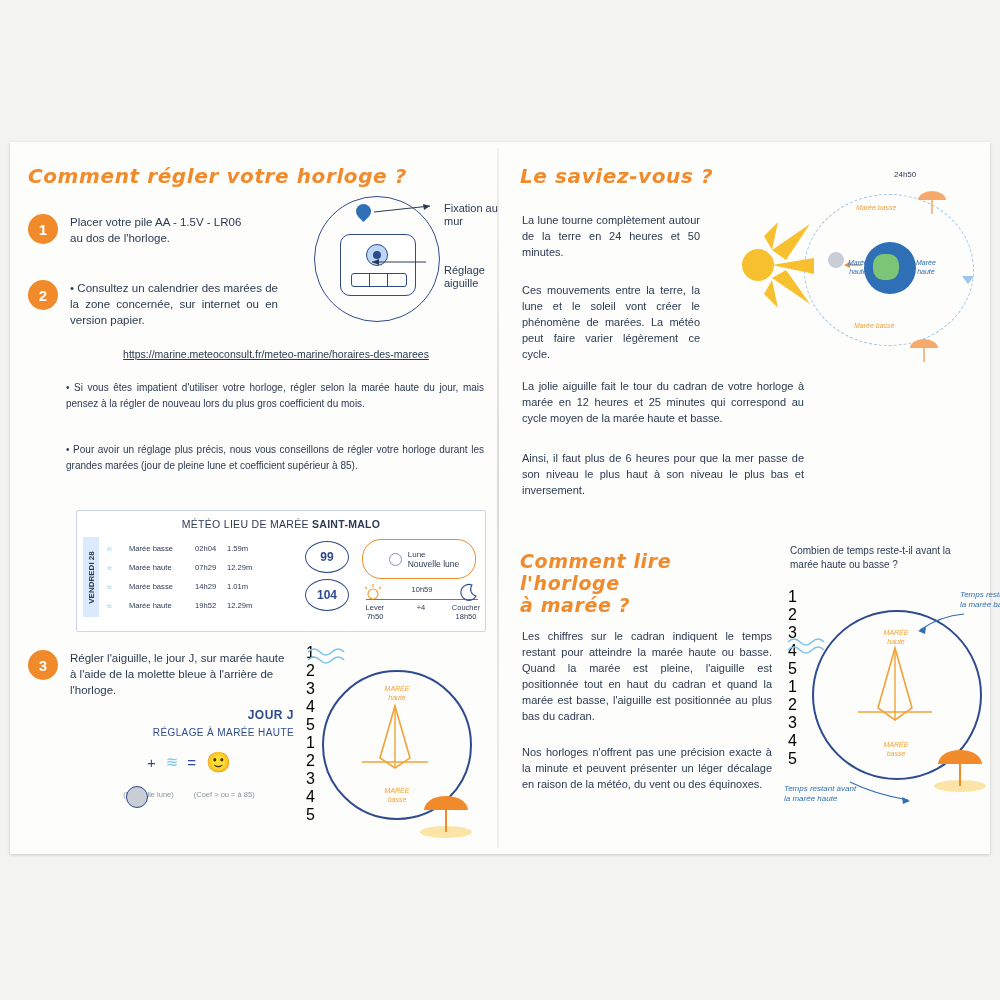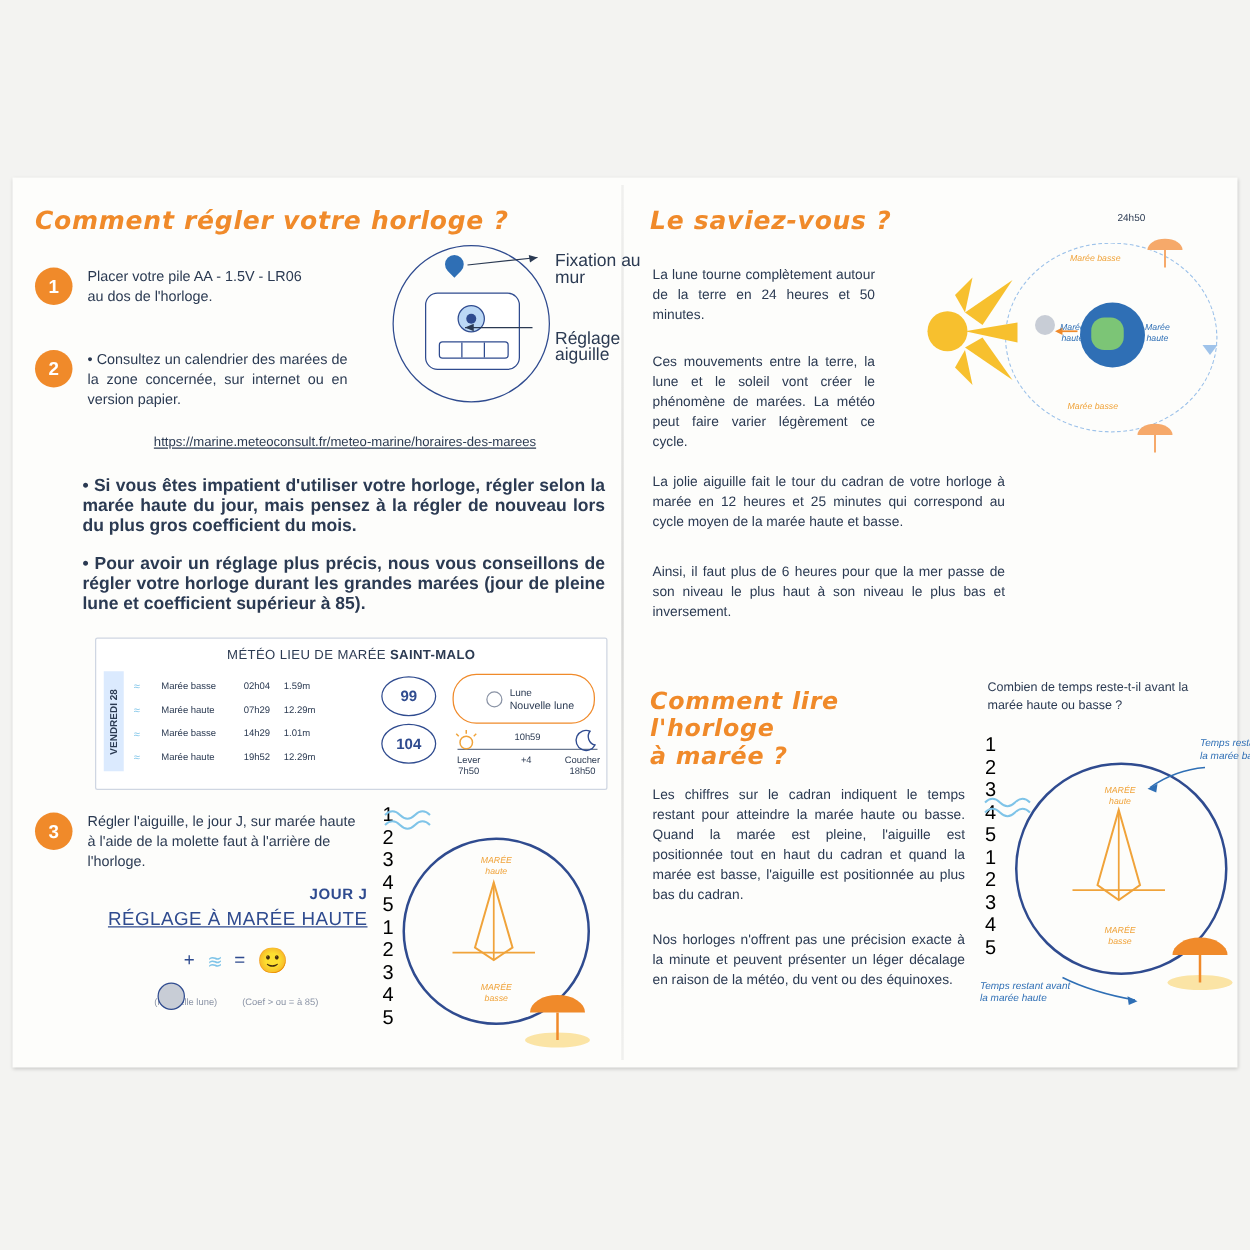--- a/index.html
+++ b/index.html
@@ -43,21 +43,21 @@
     width:30px;height:30px;border-radius:50%;
     background:#f08a2a;color:#fff;
     font-size:15px;font-weight:bold;
     display:flex;align-items:center;justify-content:center;
     flex:0 0 30px;
   }
   .steptxt{
     margin-left:12px;
     font-size:11.5px;line-height:16px;color:#2b3a52;
   }
-  .bullet{font-size:14px;line-height:16px;color:#2b3a52;text-align:justify;font-weight:bold;}
+  .bullet{font-size:10px;line-height:16px;color:#2b3a52;text-align:justify;}
   .link{
     color:#2b3a52;font-size:10.5px;text-decoration:underline;
     display:block;text-align:center;
   }
 
   
   .clockbox{position:absolute;left:290px;top:44px;width:130px;height:130px;}
   .circle-outline{
     position:absolute;width:124px;height:124px;border:1.6px solid #2f4b8f;border-radius:50%;
   }
@@ -75,21 +75,21 @@
   .device .bar{
     position:absolute;left:10px;top:38px;width:54px;height:12px;border:1.2px solid #2f4b8f;border-radius:3px;
   }
   .device .bar:before{content:"";position:absolute;left:17px;top:0;width:1.2px;height:12px;background:#2f4b8f;}
   .device .bar:after{content:"";position:absolute;left:35px;top:0;width:1.2px;height:12px;background:#2f4b8f;}
   .droplet{
     position:absolute;left:42px;top:8px;width:15px;height:15px;background:#2f6fb5;border-radius:50% 50% 50% 0;
     transform:rotate(-45deg);
   }
   .callout{
-    position:absolute;font-size:14px;line-height:13px;color:#2b3a52;
+    position:absolute;font-size:11px;line-height:13px;color:#2b3a52;
   }
 
   
   .meteo{
     position:absolute;left:52px;top:358px;width:408px;height:120px;
     border:1px solid #cfd6e2;background:#fff;border-radius:2px;
   }
   .meteo-title{
     text-align:center;font-size:10.5px;color:#2b3a52;margin-top:7px;letter-spacing:.3px;
   }
@@ -119,21 +119,21 @@
     display:flex;align-items:center;font-size:8px;color:#2b3a52;justify-content:center;
   }
   .moonbox .mcirc{width:11px;height:11px;border:1px solid #8a93a5;border-radius:50%;margin:0 6px 0 10px;}
   .tidegraph{position:absolute;left:285px;top:72px;width:120px;height:40px;}
   .tg-line{position:absolute;left:4px;top:16px;width:112px;height:1px;background:#6a7890;}
   .tg-label{position:absolute;font-size:7.5px;color:#2b3a52;text-align:center;}
 
   
   .jourj{position:absolute;left:60px;top:556px;width:210px;text-align:right;}
   .jourj .t1{font-size:12px;font-weight:bold;color:#2f4b8f;letter-spacing:.5px;}
-  .jourj .t2{font-size:15px;color:#2f4b8f;letter-spacing:.4px;text-decoration:underline;margin-top:5px;}
+  .jourj .t2{font-size:10px;color:#2f4b8f;letter-spacing:.4px;margin-top:5px;}
   .eqrow{display:flex;align-items:center;justify-content:center;margin-top:12px;gap:10px;}
   .eqrow .moon{width:20px;height:20px;border:1.5px solid #2f4b8f;border-radius:50%;}
   .eqrow .plus,.eqrow .eq{font-size:15px;color:#2f4b8f;}
   .eqrow .waves{font-size:15px;color:#7fc4e8;letter-spacing:-1px;}
   .eqrow .smiley{font-size:20px;}
   .capt{display:flex;justify-content:center;gap:20px;margin-top:16px;font-size:7.5px;color:#8a93a5;}
 
   
   .dial{position:absolute;border:2px solid #2f4b8f;border-radius:50%;}
 
@@ -271,21 +271,21 @@
         <div class="tg-label" style="left:-2px;top:20px;width:30px;">Lever</div>
         <div class="tg-label" style="left:-2px;top:29px;width:30px;">7h50</div>
         <div class="tg-label" style="left:44px;top:20px;width:30px;">+4</div>
         <div class="tg-label" style="left:84px;top:20px;width:40px;">Coucher</div>
         <div class="tg-label" style="left:84px;top:29px;width:40px;">18h50</div>
       </div>
     </div>
 
     <div class="step" style="left:4px;top:498px;width:260px;">
       <div class="badge">3</div>
-      <div class="steptxt">Régler l'aiguille, le jour J, sur marée haute à l'aide de la molette faut à l'arrière de l'horloge.</div>
+      <div class="steptxt">Régler l'aiguille, le jour J, sur marée haute à l'aide de la molette bleue à l'arrière de l'horloge.</div>
     </div>
 
     <div class="jourj">
       <div class="t1">JOUR J</div>
       <div class="t2">RÉGLAGE À MARÉE HAUTE</div>
       <div class="eqrow">
         <div class="moon"></div>
         <div class="plus">+</div>
         <div class="waves">≋</div>
         <div class="eq">=</div>

